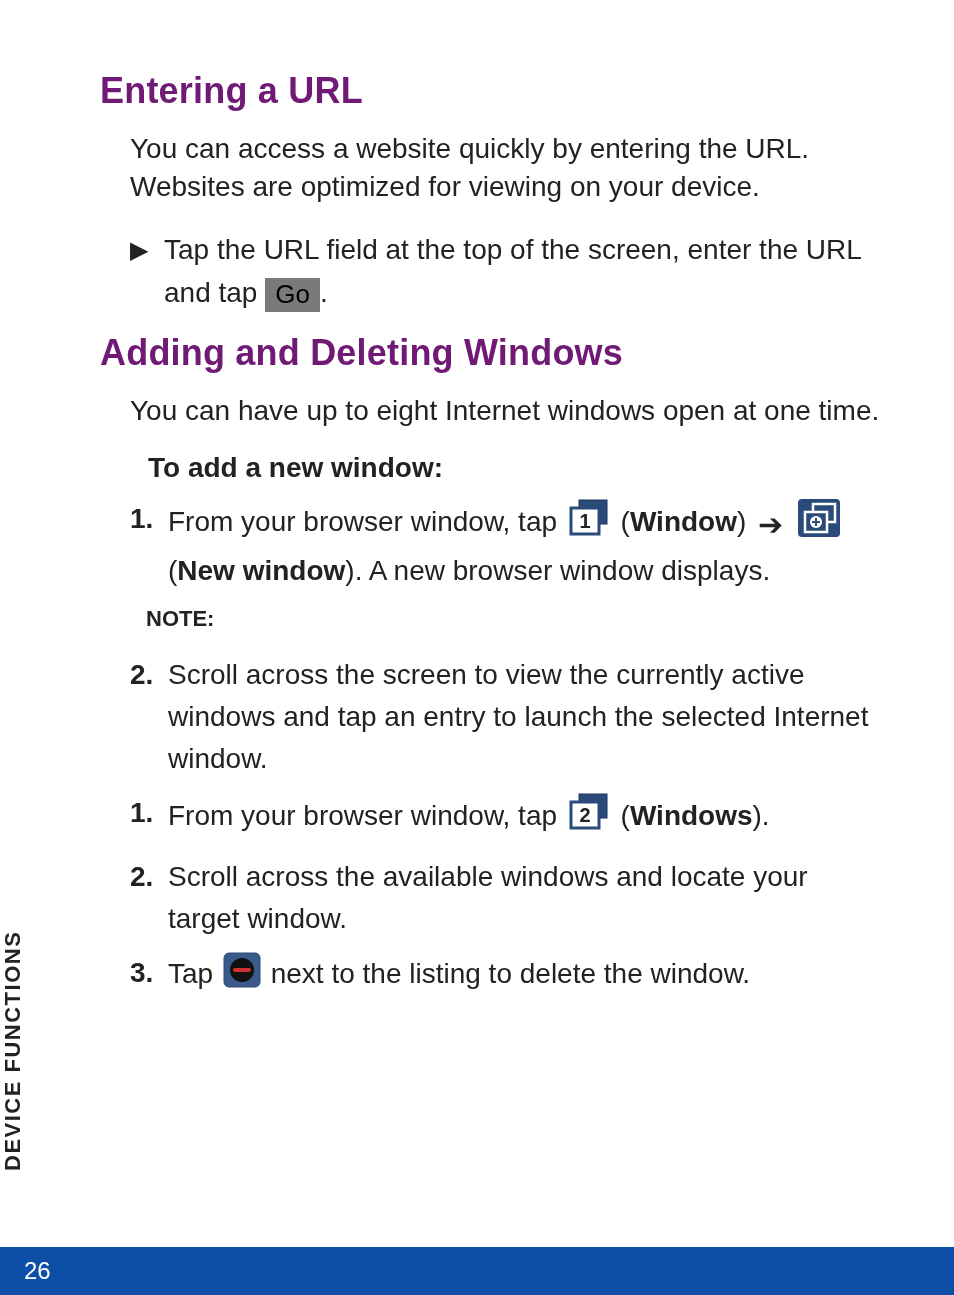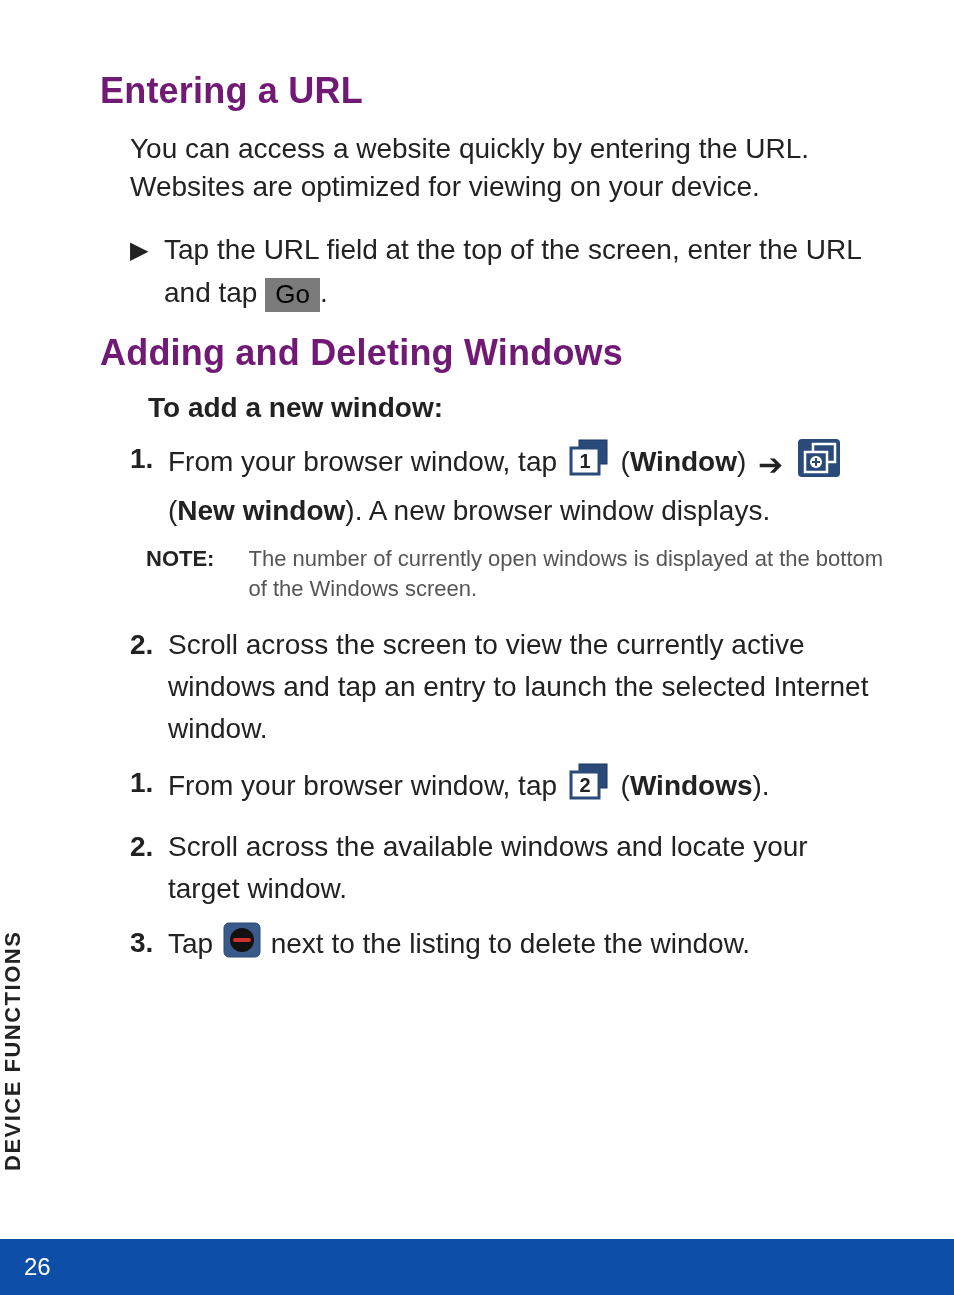--- a/index.html
+++ b/index.html
@@ -113,21 +113,21 @@
     transform: rotate(-90deg);
     transform-origin: left bottom;
     font-weight: bold;
     font-size: 22px;
     letter-spacing: 1.5px;
     font-stretch: condensed;
   }
   .footer {
     position: absolute;
     left: 0; right: 0; bottom: 0;
-    height: 56px;
+    height: 48px;
     background: #0d4fa6;
     color: #fff;
     display: flex;
     align-items: center;
     padding-left: 24px;
     font-size: 24px;
   }
 </style>
 </head>
 <body>
@@ -141,20 +141,21 @@
   <div class="bullet-row">
     <div class="bullet-arrow">▶</div>
     <div class="bullet-content">
       <span>Tap the URL field at the top of the screen, enter the URL and tap </span>
       <span class="go-btn">Go</span><span>.</span>
     </div>
   </div>
 
   <h2 class="section">Adding and Deleting Windows</h2>
 
+  <p class="body-text">You can have up to eight Internet windows open at one time.</p>
 
   <p class="sub-heading">To add a new window:</p>
 
   <div class="num-item">
     <div class="num-label">1.</div>
     <div class="num-content">
       <span>From your browser window, tap </span>
       <span class="icon-inline">
         <svg width="44" height="40" viewBox="0 0 44 40">
           <rect x="12" y="2" width="28" height="24" fill="#2a4a7a" stroke="#1a3560" stroke-width="1"></rect>
@@ -173,21 +174,20 @@
           <line x1="19" y1="20" x2="19" y2="28" stroke="#2a4a7a" stroke-width="2"></line>
           <line x1="15" y1="24" x2="23" y2="24" stroke="#2a4a7a" stroke-width="2"></line>
         </svg>
       </span>
       <span> (</span><span class="bold">New window</span><span>). A new browser window displays.</span>
     </div>
   </div>
 
   <div class="note-row">
     <span class="note-label">NOTE:</span>
-    <span class="note-text">The number of currently open windows is displayed at the bottom of the Windows screen.</span>
   </div>
 
   <div class="num-item">
     <div class="num-label">2.</div>
     <div class="num-content">Scroll across the screen to view the currently active windows and tap an entry to launch the selected Internet window.</div>
   </div>
 
 
   <div class="num-item">
     <div class="num-label">1.</div>

